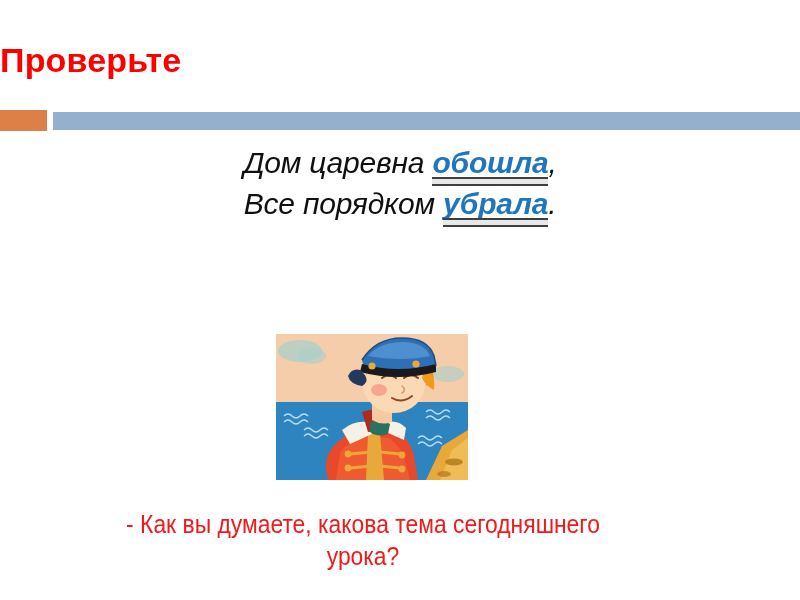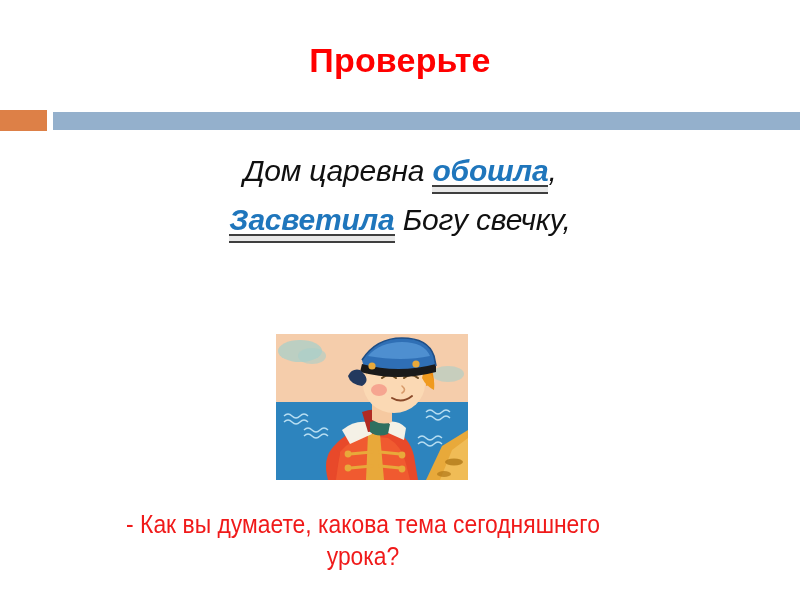--- a/index.html
+++ b/index.html
@@ -22,21 +22,20 @@
     height: 600px;
     background: #ffffff;
   }
 
   
   .title {
     position: absolute;
     top: 38px;
     left: 0;
     width: 800px;
-    text-align: center;
     font-family: "Liberation Sans", sans-serif;
     font-weight: bold;
     font-size: 34px;
     line-height: 44px;
     color: #FF0000;
     letter-spacing: 0.2px;
     white-space: nowrap;
   }
 
   
@@ -75,21 +74,20 @@
     font-style: italic;
     font-size: 30px;
     line-height: 41px;
     color: #101010;
     letter-spacing: -0.2px;
     white-space: nowrap;
   }
   .poem .line {
     display: block;
     white-space: nowrap;
-    margin-top: 8px;
   }
   .hl {
     color: #1F76BC;
     font-weight: bold;
     font-style: italic;
     position: relative;
     padding-bottom: 1px;
     box-shadow:
       inset 0 -3px 0 0 #ffffff;
   }
@@ -143,24 +141,24 @@
     <div class="divider-square"></div>
     <div class="divider-bar"></div>
   </div>
 
   <div class="poem">
 
     <span class="line">
       <span>Дом царевна </span><span class="hl">обошла</span><span>,</span>
     </span>
 
-
     <span class="line">
-      <span></span><span class="hl">Засветила</span><span> Богу свечку,</span>
+      <span>Все порядком </span><span class="hl">убрала</span><span>.</span>
     </span>
+
 
 
   </div>
 
   <div class="picture">
     <svg class="pic-svg" viewBox="0 0 192 146" preserveAspectRatio="none">
 
       <rect x="0" y="0" width="192" height="146" fill="#F5CDAB"></rect>
 
       <ellipse cx="24" cy="17" rx="22" ry="11" fill="#A8CFC9" opacity="0.75"></ellipse>

